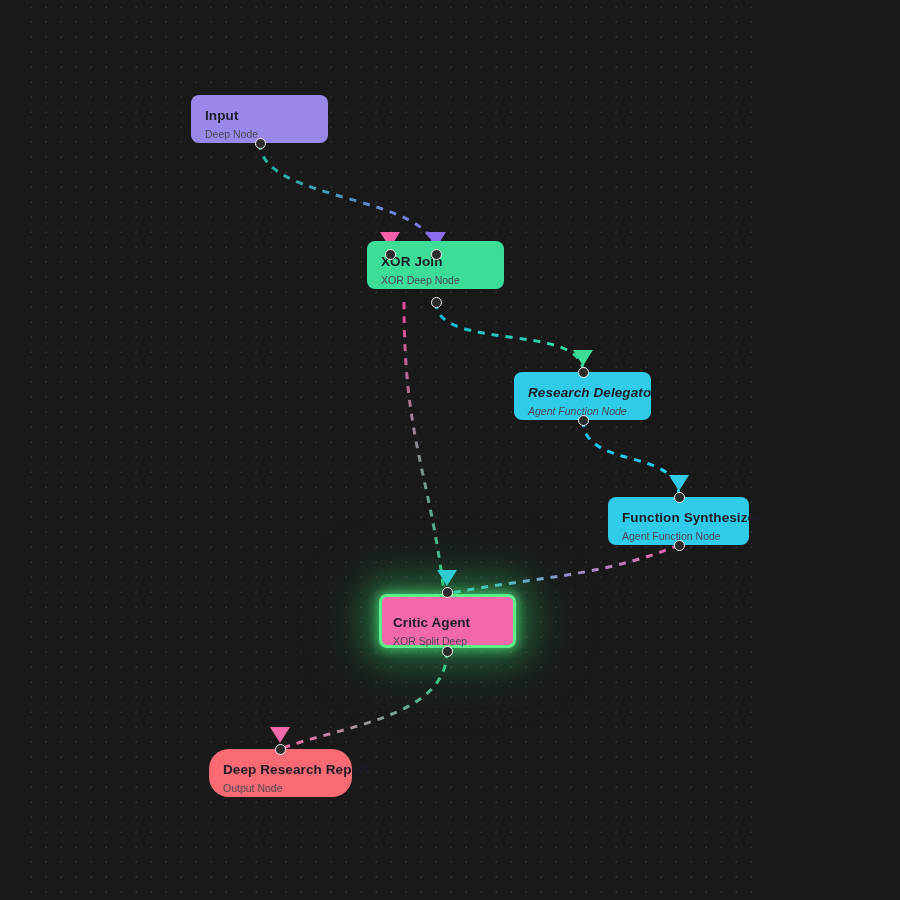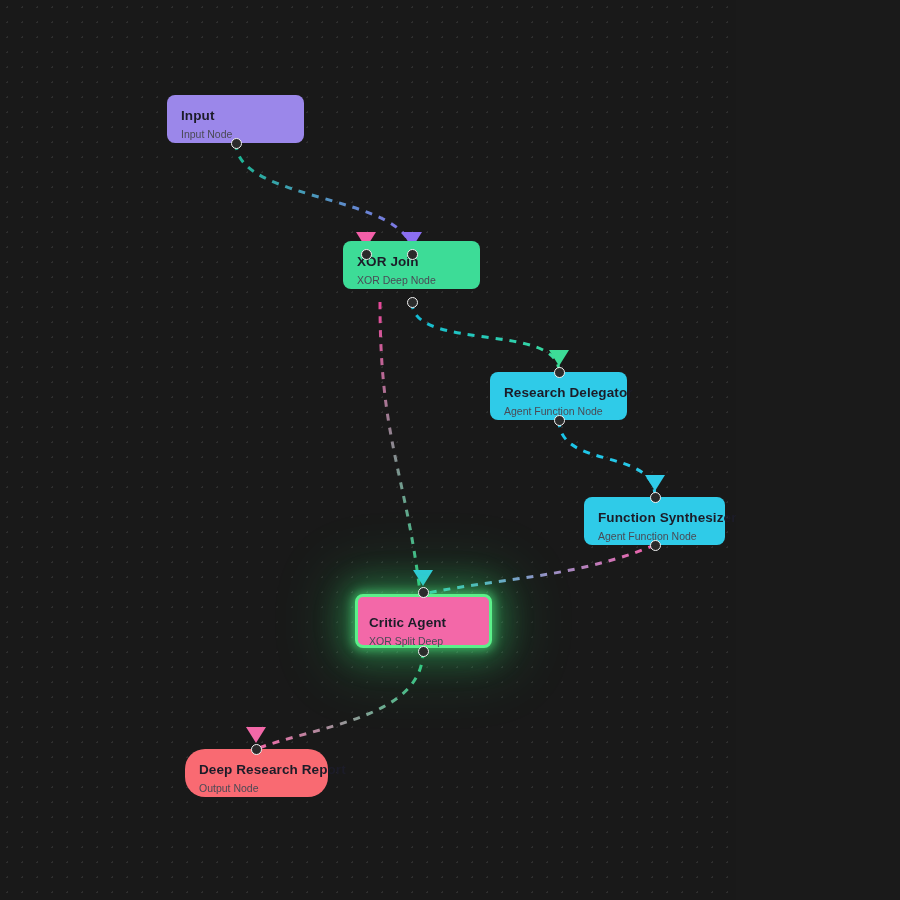--- a/index.html
+++ b/index.html
@@ -10,20 +10,21 @@
   #canvas {
     position: relative;
     width: 736px;
     height: 900px;
     background-color: #191919;
     background-image: radial-gradient(circle, #2e2e2e 1px, transparent 1px);
     background-size: 15px 15px;
     background-position: 0 0;
     overflow: hidden;
     font-family: "Liberation Sans", sans-serif;
+    margin-left: 24px;
     -webkit-font-smoothing: antialiased;
   }
   #edge-layer {
     position: absolute;
     left: 0;
     top: 0;
     width: 900px;
     height: 900px;
     pointer-events: none;
   }
@@ -117,27 +118,27 @@
         <polygon points="549,350 569,350 559,366" fill="#3ddc97"></polygon>
         <polygon points="645,475 665,475 655,491" fill="#2fcbe8"></polygon>
         <polygon points="413,570 433,570 423,586" fill="#2fcbe8"></polygon>
         <polygon points="246,727 266,727 256,743" fill="#f368a8"></polygon>
       </g>
   </svg>
 
   <div id="node-layer">
       <div class="node" style="left: 167px; top: 95px; width: 137px; height: 48px; background: rgb(155, 135, 234);">
         <div class="node-title">Input</div>
-        <div class="node-sub">Input Node</div>
+        <div class="node-sub">Deep Node</div>
       </div>
       <div class="node" style="left: 343px; top: 241px; width: 137px; height: 48px; background: rgb(61, 220, 151);">
         <div class="node-title">XOR Join</div>
         <div class="node-sub">XOR Deep Node</div>
       </div>
-      <div class="node" style="left: 490px; top: 372px; width: 137px; height: 48px; background: rgb(47, 203, 232);">
+      <div class="node" style="left: 490px; top: 372px; width: 137px; height: 48px; background: rgb(47, 203, 232); font-style: italic;">
         <div class="node-title">Research Delegator</div>
         <div class="node-sub">Agent Function Node</div>
       </div>
       <div class="node" style="left: 584px; top: 497px; width: 141px; height: 48px; background: rgb(47, 203, 232);">
         <div class="node-title">Function Synthesizer</div>
         <div class="node-sub">Agent Function Node</div>
       </div>
       <div class="node selected" style="left: 355px; top: 594px; width: 137px; height: 54px; background: rgb(243, 104, 168);">
         <div class="node-title">Critic Agent</div>
         <div class="node-sub">XOR Split Deep</div>

